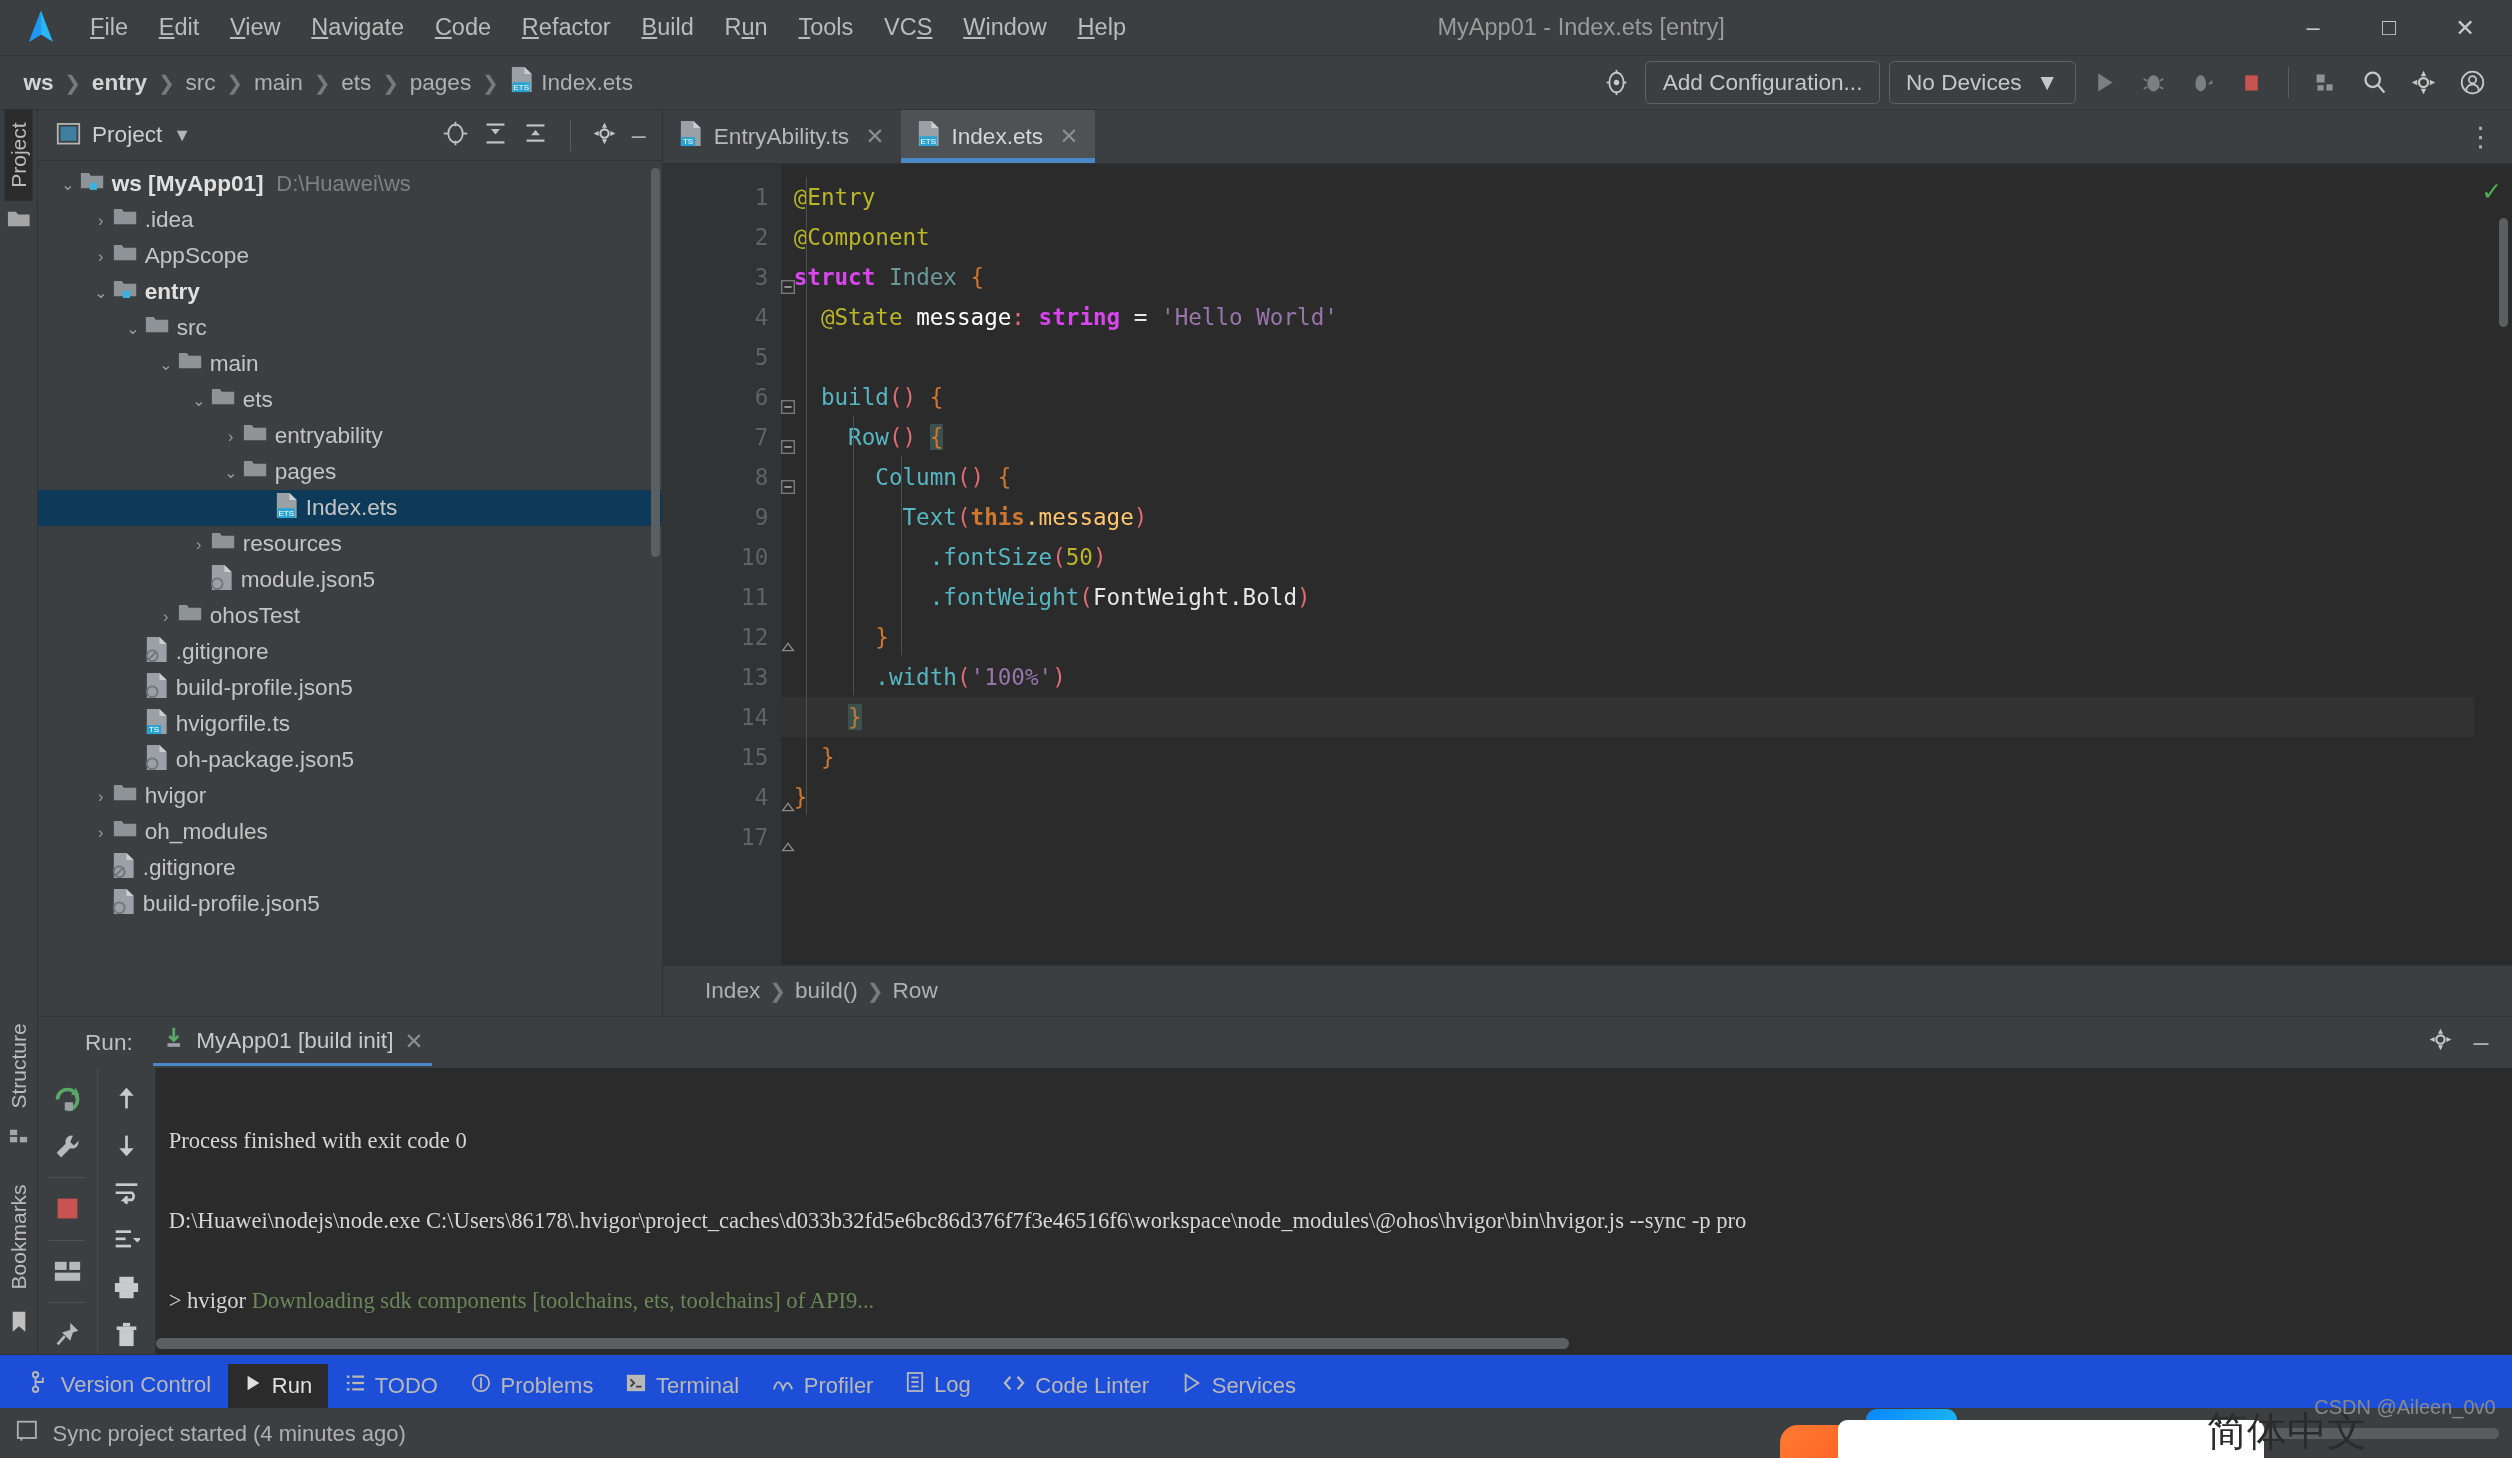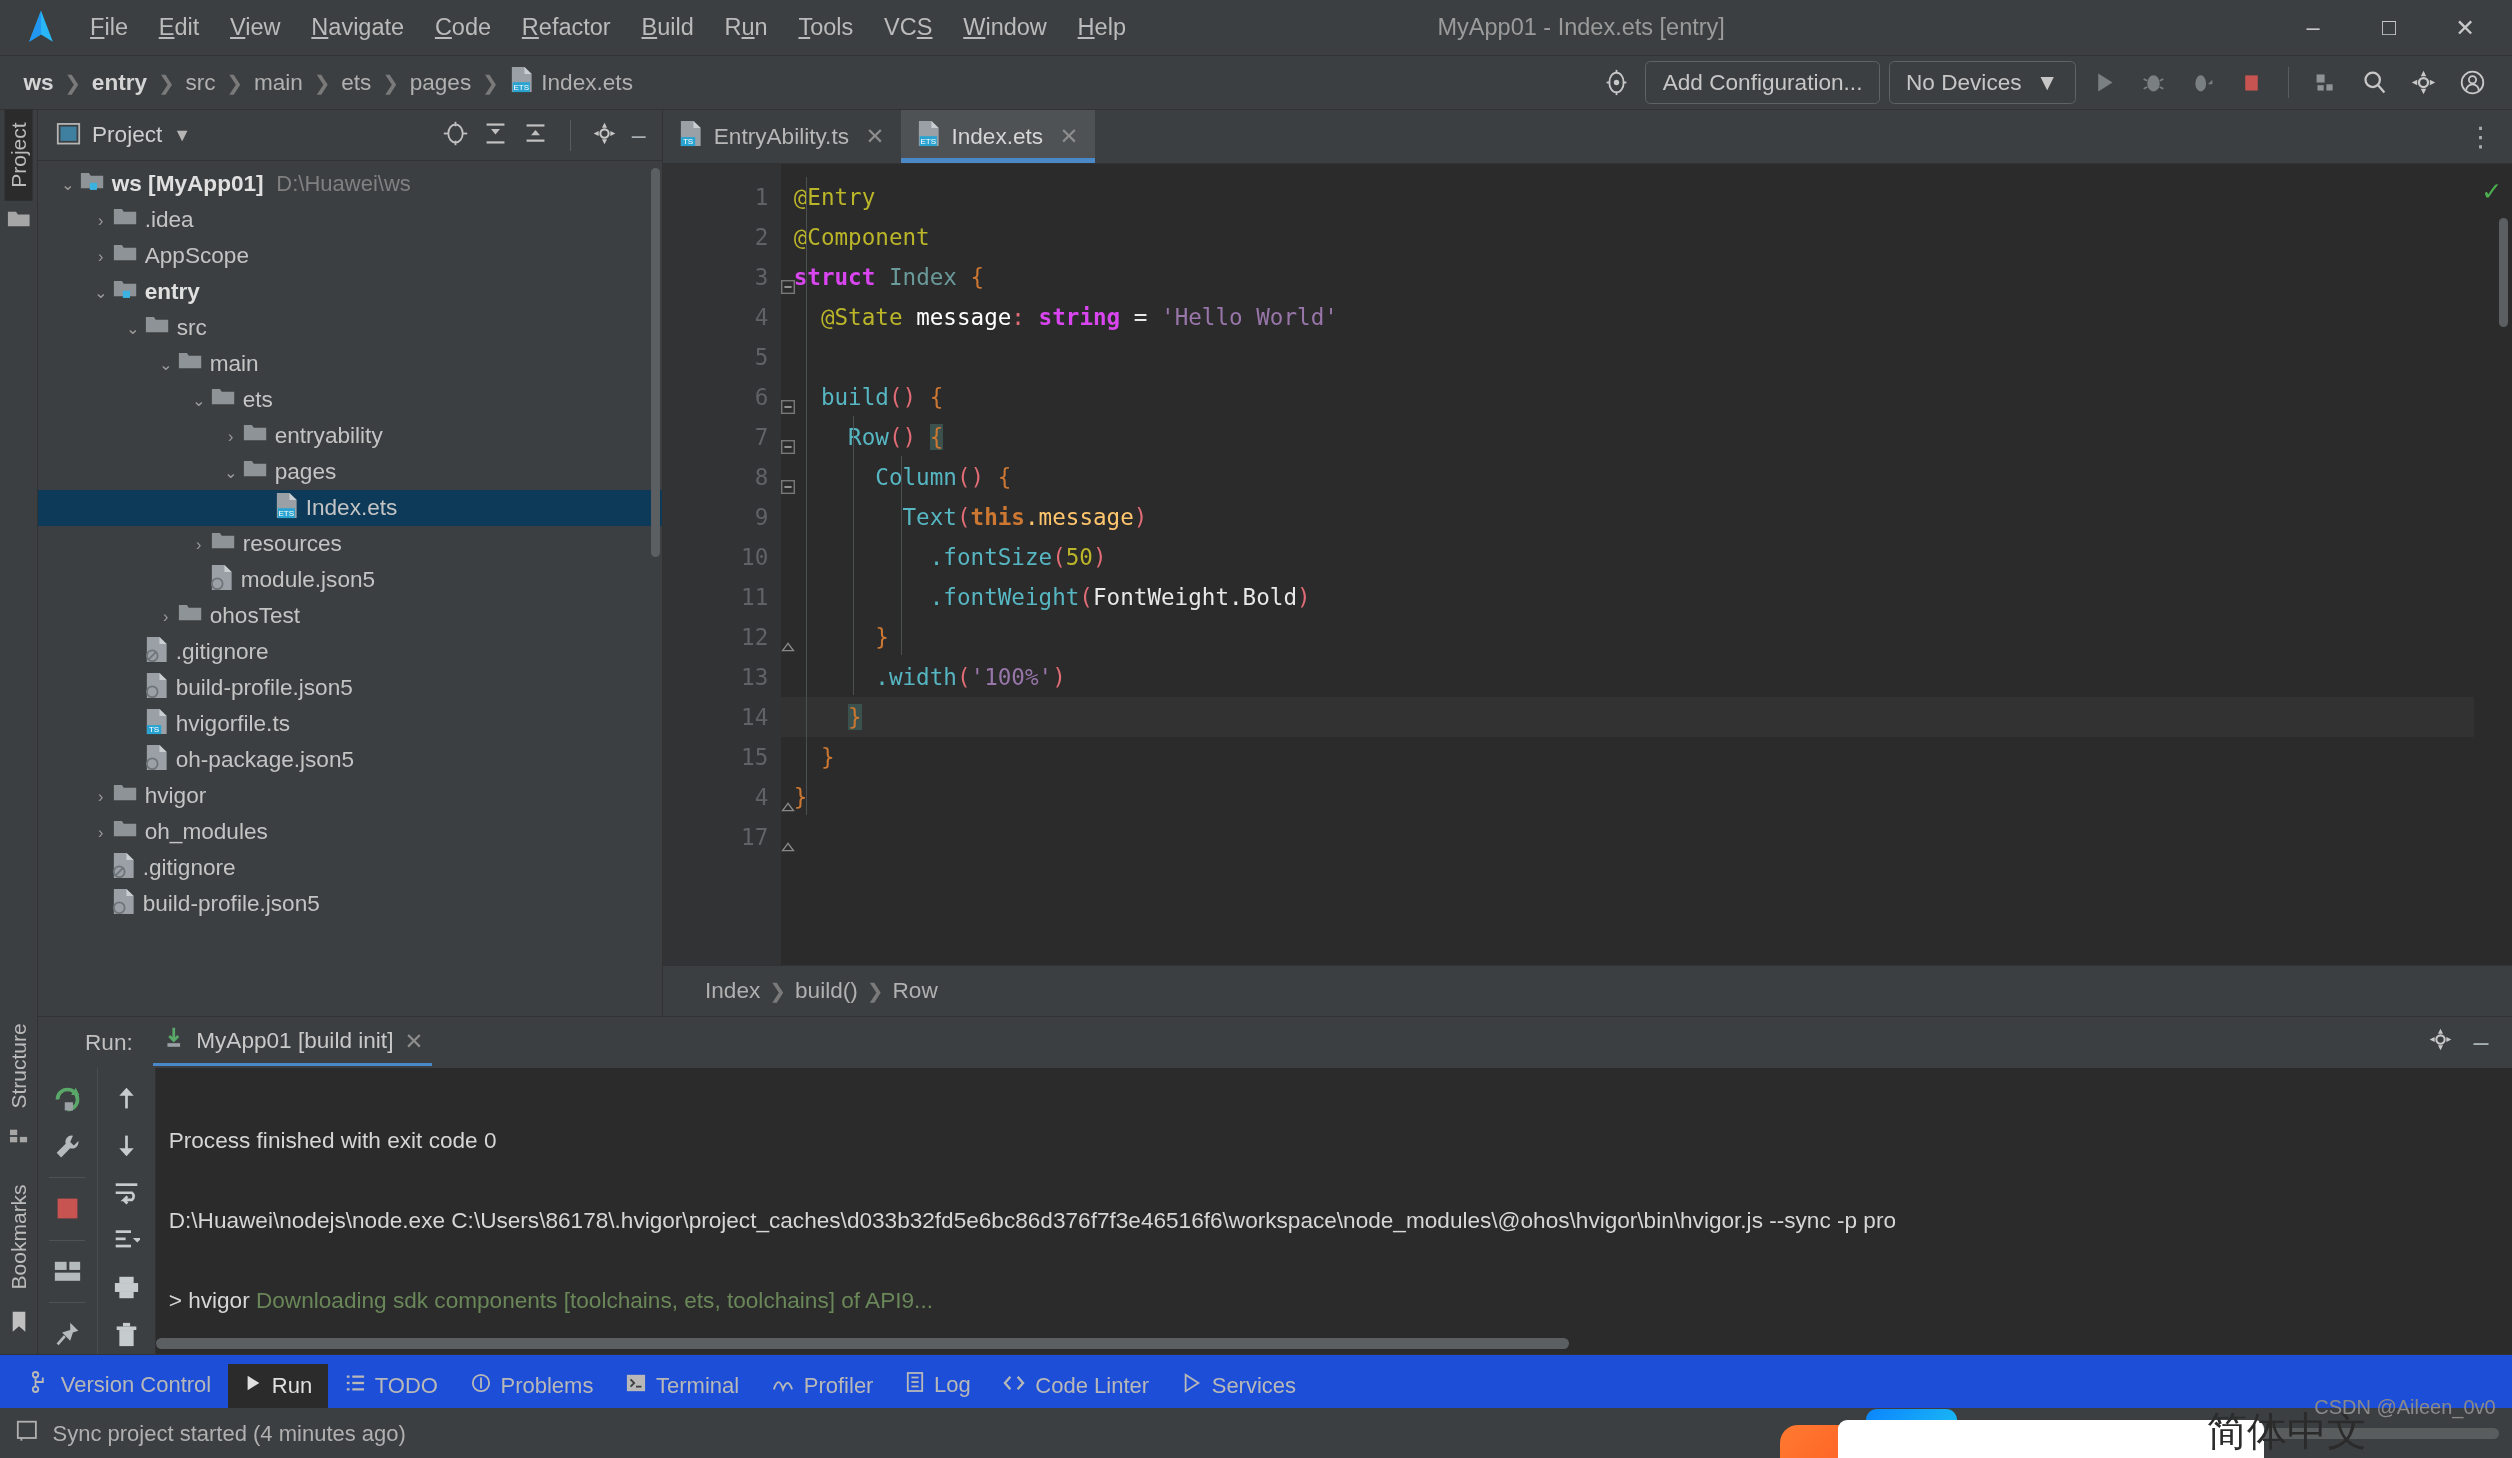--- a/index.html
+++ b/index.html
@@ -115,21 +115,21 @@
   .run-head .lbl{ font-size:22.6px; color:#c0c0c0; }
   .run-tab{ display:flex; align-items:center; gap:11px; font-size:22.6px; color:#c9c9c9;
             padding:7.2px 9px; border-bottom:3.6px solid #4a88c7; }
   .run-head .right{ margin-left:auto; display:flex; gap:20px; padding-right:23.5px; color:#a9b0b5; }
   .run-body{ flex:1; display:flex; min-height:0; }
   .run-tools{ width:118px; flex:0 0 118px; display:flex; border-right:0.9px solid #323232;}
   .tcol{ width:59px; display:flex; flex-direction:column; align-items:center; padding-top:11px; gap:7.2px; }
   .tcol.second{ border-left:0.9px solid #4a4d4f; }
   .tbtn{ width:49px; height:49px; display:flex; align-items:center; justify-content:center; color:#a9b0b5; }
   .tdiv{ width:36px; height:0.9px; background:#4f5254; margin:3.6px 0; }
-  .console{ flex:1; background:#2b2b2b; font-family:Liberation Sans, sans-serif;
+  .console{ flex:1; background:#2b2b2b; font-family:Liberation Serif, serif;
             font-size:22.6px; padding:12.7px 0 0 12.7px; overflow:hidden; position:relative;
             line-height:40px; white-space:pre; }
   .c-white{ color:#d6d6d6; }
   .c-green{ color:#6a8759; }
   .hscroll{ position:absolute; left:0; bottom:5.4px; height:11px; width:1413px; background:#5c5f61; border-radius:5.4px;}
 
   
   .toolwin{ height:54px; background:#1d4ed8; display:flex; align-items:flex-end;
             border-top:0.9px solid #323232; padding-left:14.5px; flex:0 0 54px; }
   .tw{ display:flex; align-items:center; gap:10px; font-size:22px; color:#b8b8b8; padding:9px 16.3px; }

